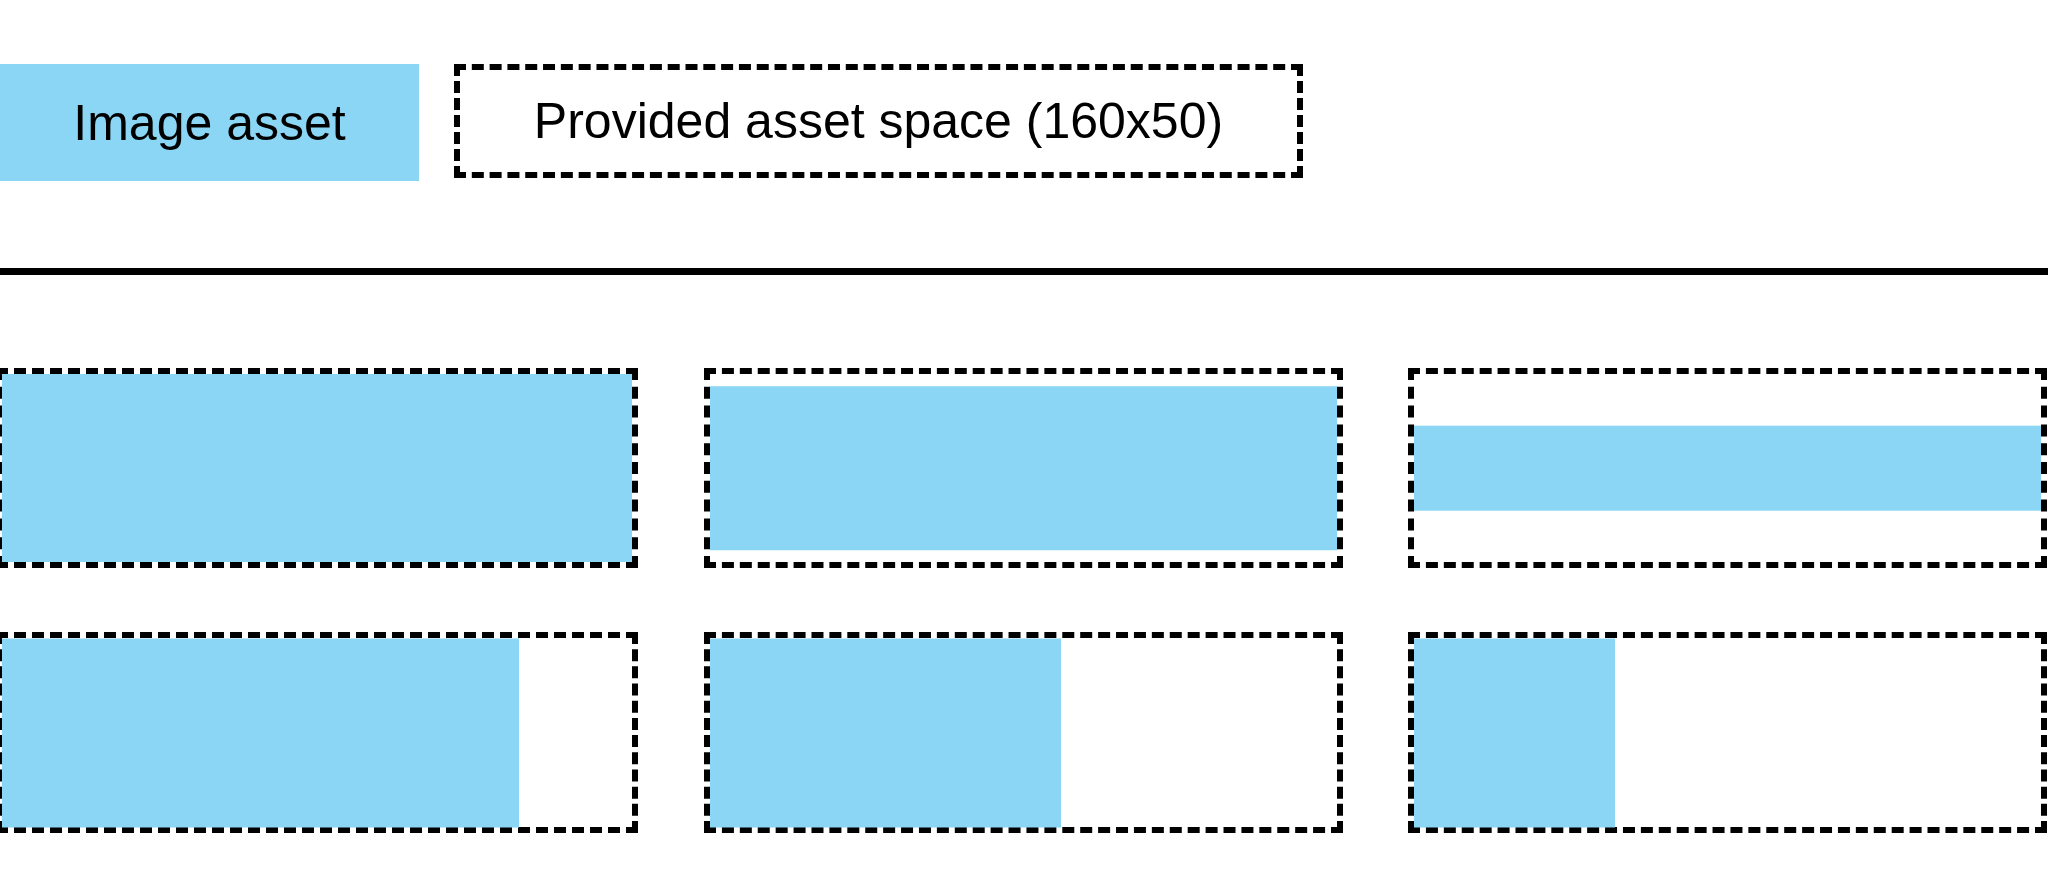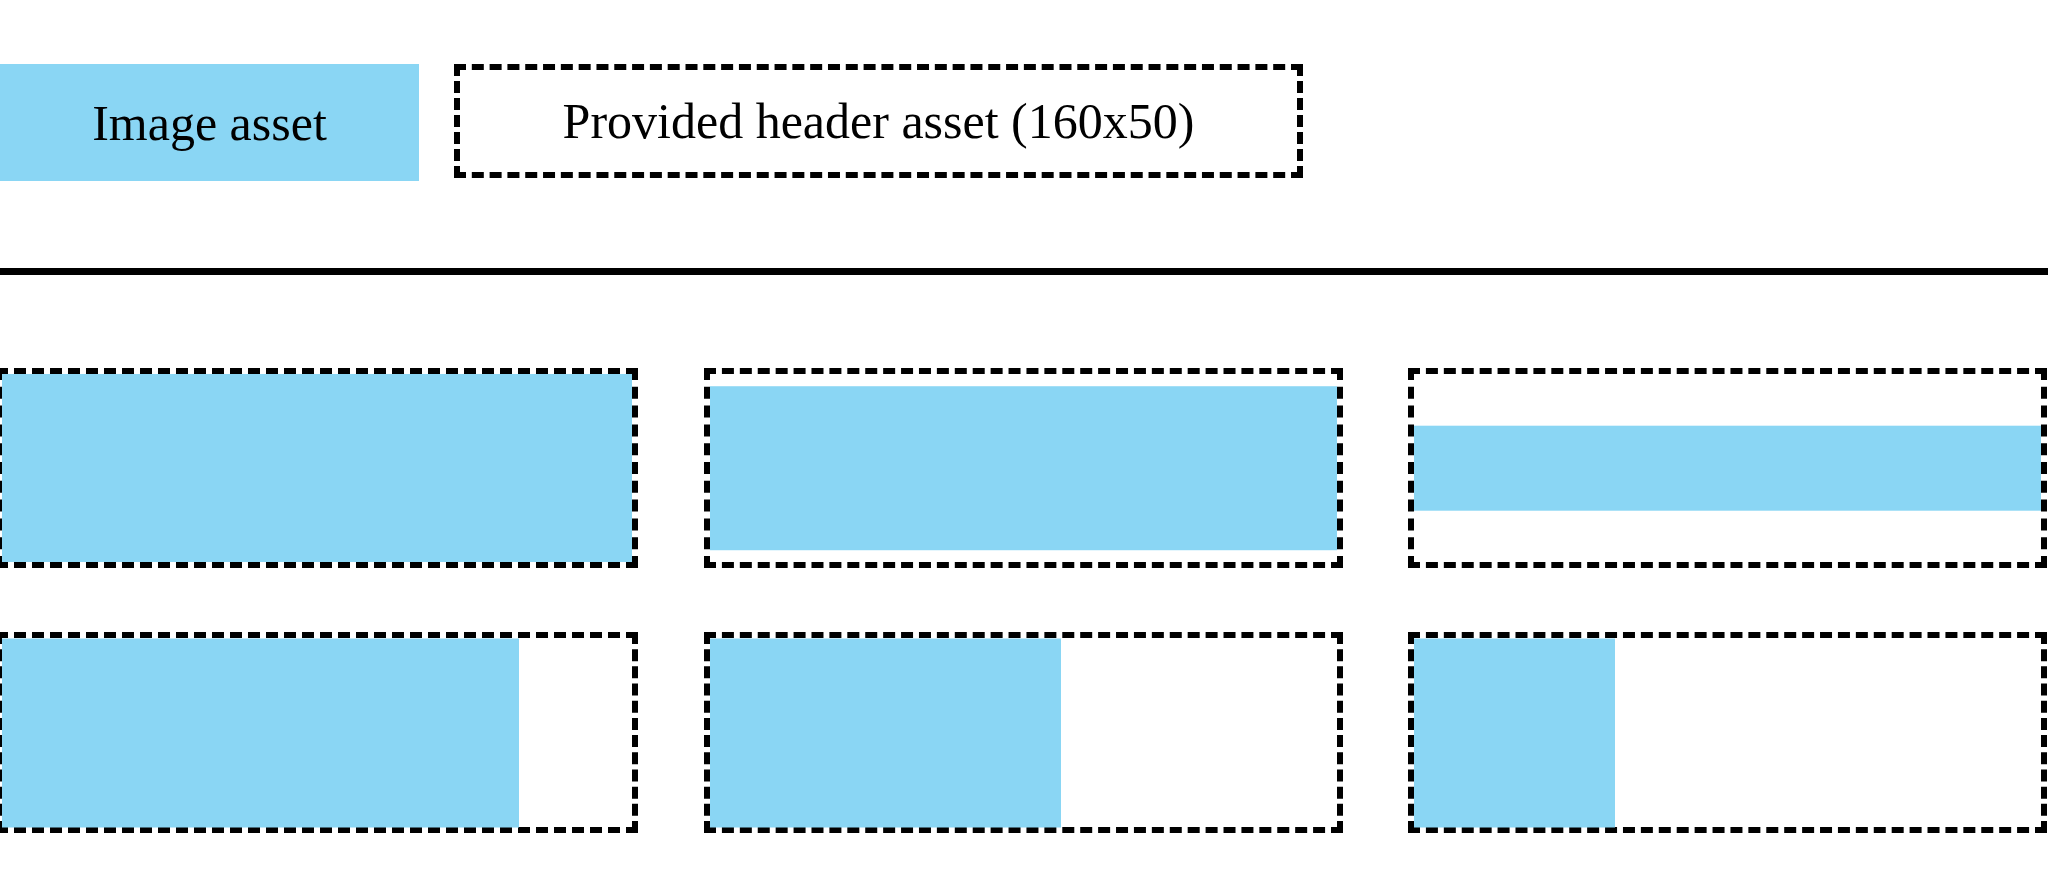--- a/index.html
+++ b/index.html
@@ -13,21 +13,20 @@
     font-family: "Liberation Sans", sans-serif;
     --asset-blue: #8AD6F4;
     --ink: #000000;
   }
   .canvas {
     position: relative;
     width: 2048px;
     height: 896px;
     background: #ffffff;
     overflow: hidden;
-    font-family: Liberation Serif, serif;
   }
   .label {
     font-size: 50px;
     line-height: 1;
     color: var(--ink);
     white-space: nowrap;
     position: relative;
     z-index: 2;
   }
   
@@ -84,21 +83,21 @@
 </head>
 <body style="--asset-blue: #8AD6F4; --ink: #000000; background: rgb(255, 255, 255);">
 
 <div class="canvas">
 
   <div class="swatch">
     <span class="label" data-bind="legend.image_asset_label">Image asset</span>
   </div>
 
   <div class="dashed-box legend-box">
-    <span class="label" data-bind="legend.header_space_label">Provided header asset (160x50)</span>
+    <span class="label" data-bind="legend.header_space_label">Provided asset space (160x50)</span>
   </div>
 
   <div class="divider"></div>
 
   <div class="dashed-box r1 c1">
     <div class="fill" data-bind-style="width:examples.row_wide.0.fill_width;height:examples.row_wide.0.fill_height" style="width: 100%; height: 100%;"></div>
   </div>
 
   <div class="dashed-box r1 c2">
     <div class="fill" data-bind-style="width:examples.row_wide.1.fill_width;height:examples.row_wide.1.fill_height" style="width: 100%; height: 87%;"></div>

